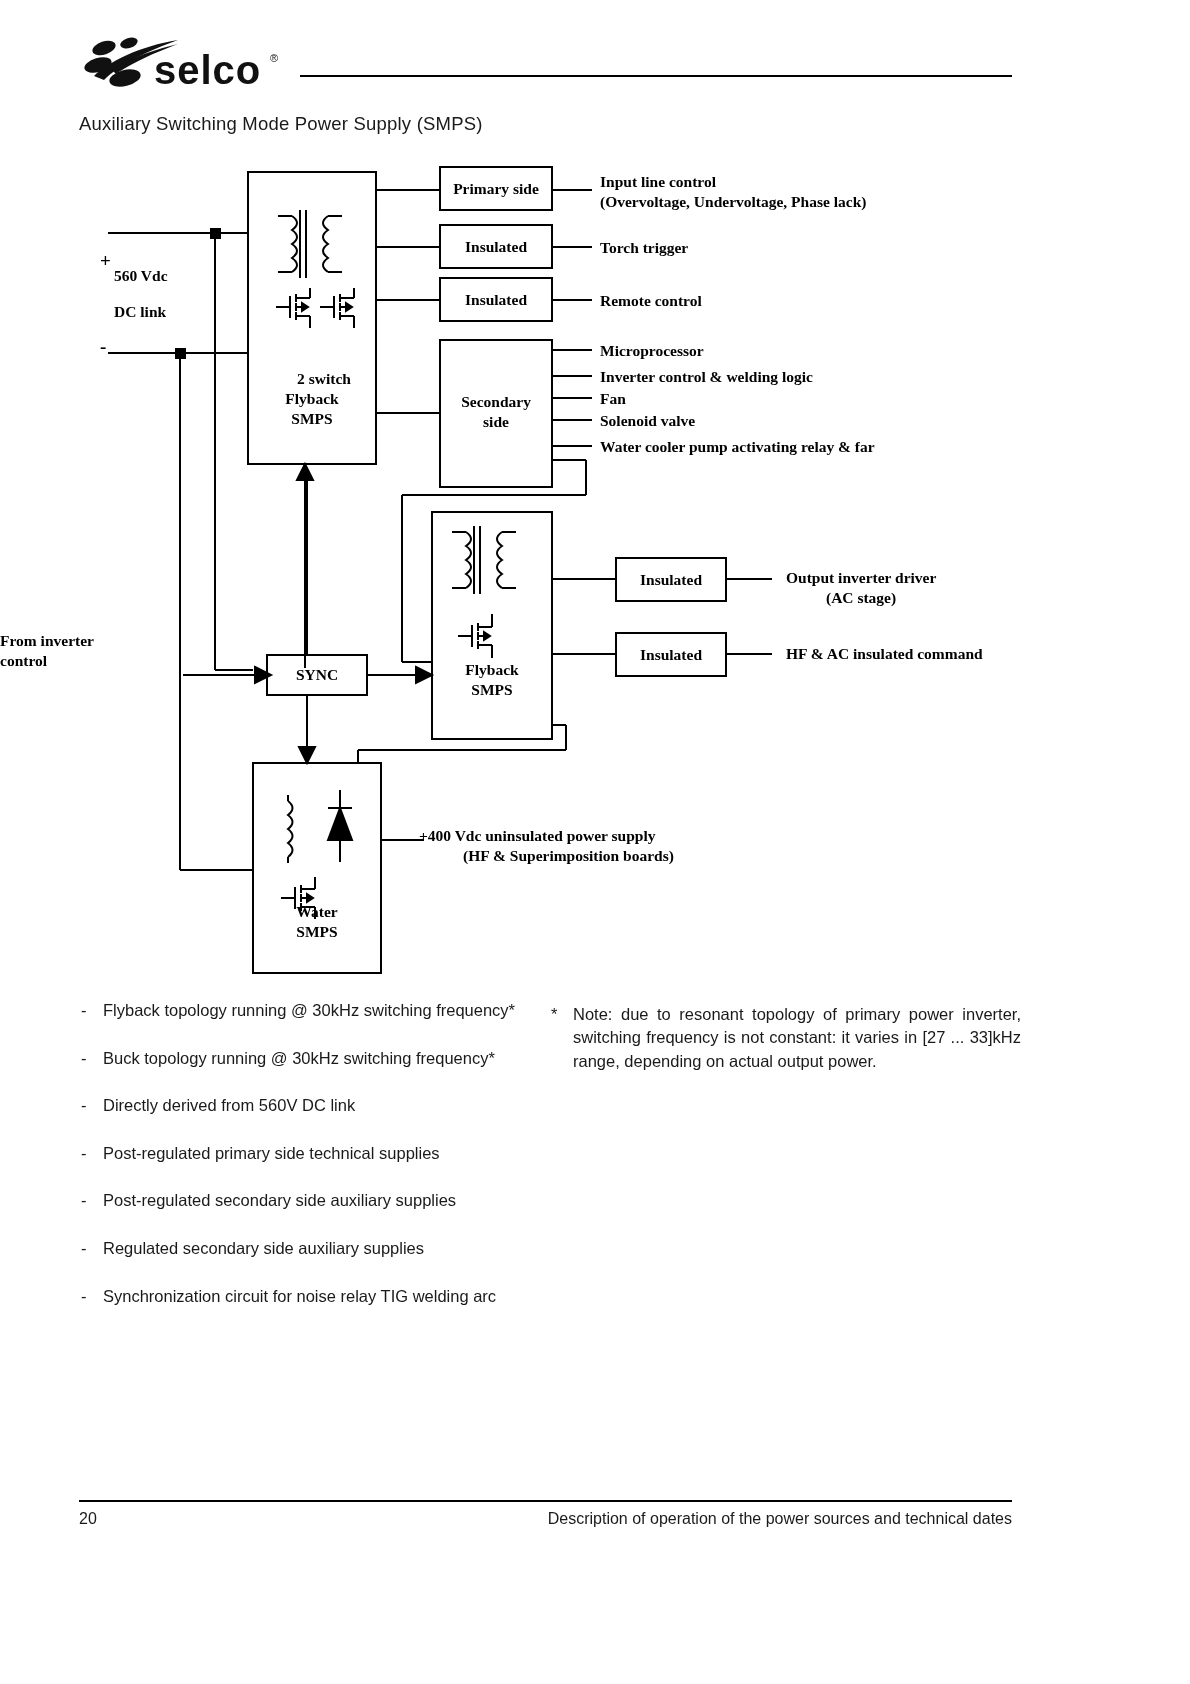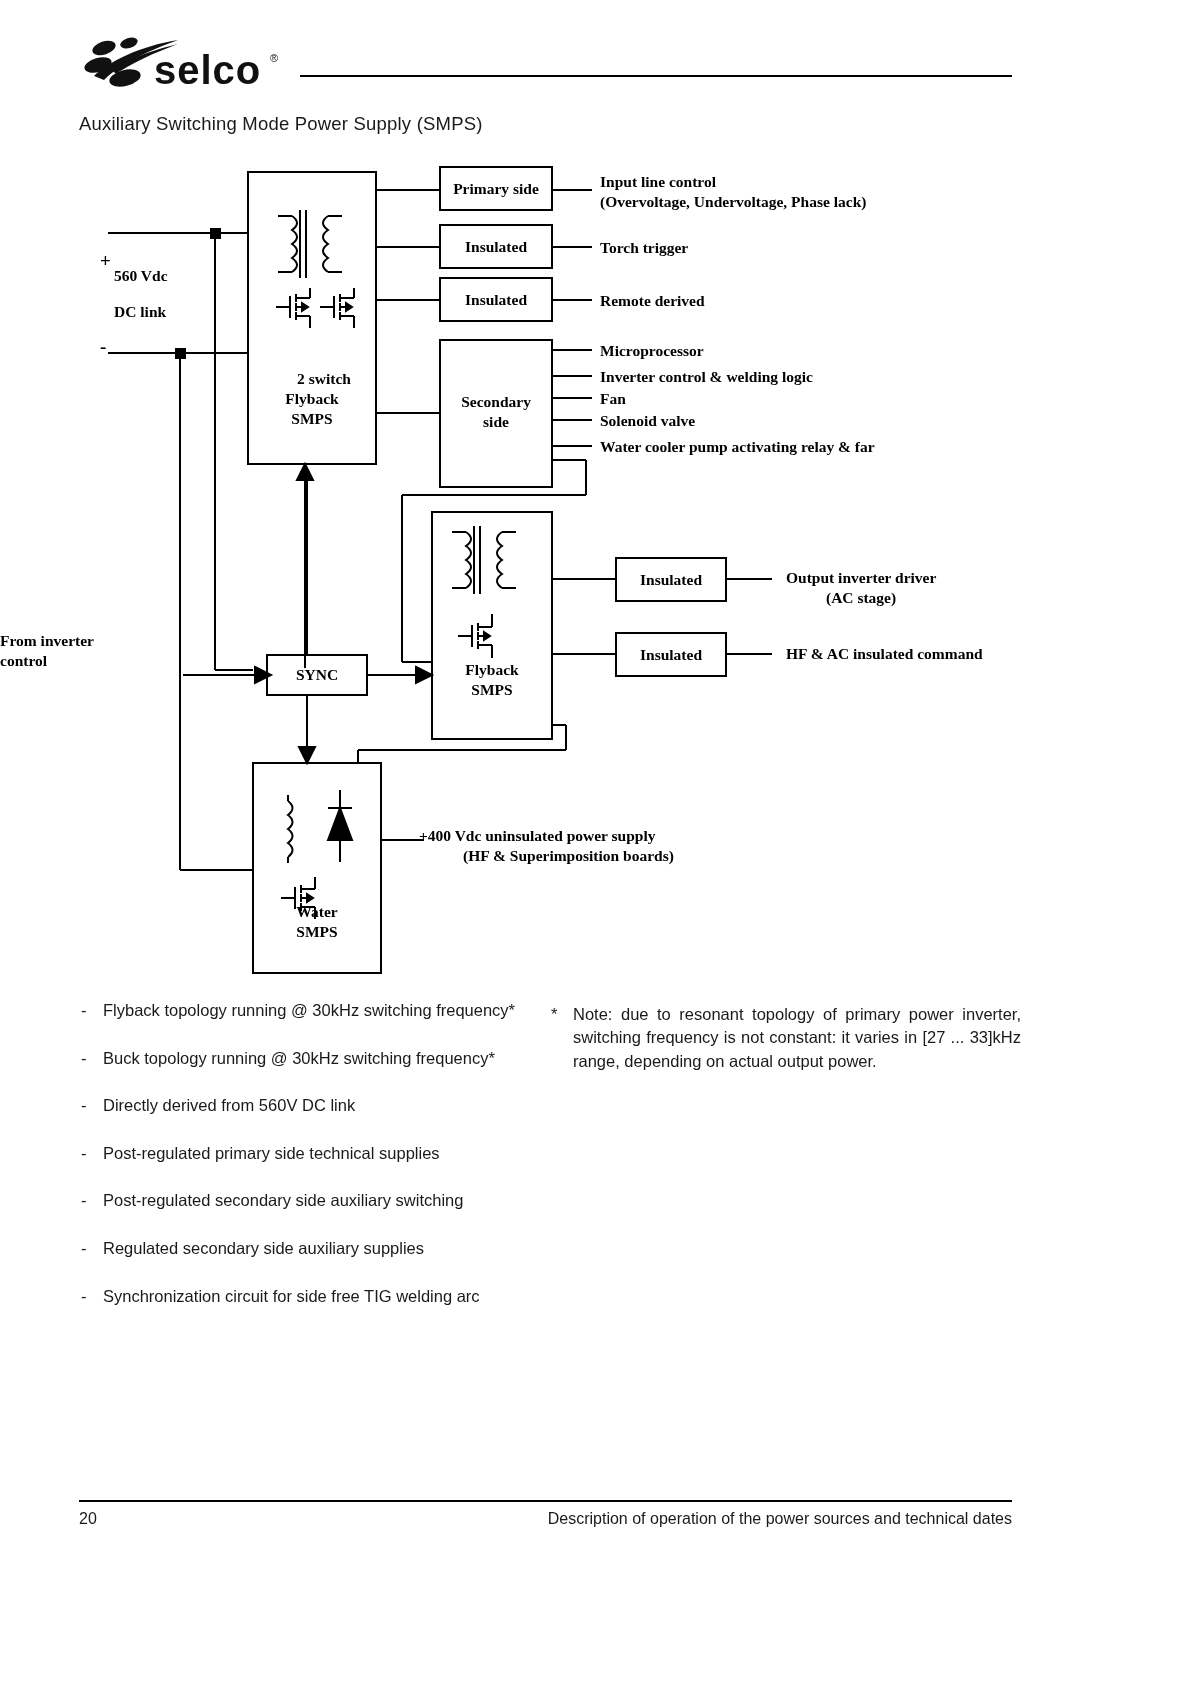--- a/index.html
+++ b/index.html
@@ -283,21 +283,21 @@
   <div class="boxlabel" style="left:616px; top:495px; width:110px;">Insulated</div>
 
   <div class="boxlabel" style="left:267px; top:515px; width:100px;">SYNC</div>
 
   <div class="boxlabel" style="left:253px; top:752px; width:128px;">Water</div>
   <div class="boxlabel" style="left:253px; top:772px; width:128px;">SMPS</div>
 
   <div class="dlabel" style="left:600px; top:22px;">Input line control</div>
   <div class="dlabel" style="left:600px; top:42px;">(Overvoltage, Undervoltage, Phase lack)</div>
   <div class="dlabel" style="left:600px; top:88px;">Torch trigger</div>
-  <div class="dlabel" style="left:600px; top:141px;">Remote derived</div>
+  <div class="dlabel" style="left:600px; top:141px;">Remote control</div>
   <div class="dlabel" style="left:600px; top:191px;">Microprocessor</div>
   <div class="dlabel" style="left:600px; top:217px;">Inverter control &amp; welding logic</div>
   <div class="dlabel" style="left:600px; top:239px;">Fan</div>
   <div class="dlabel" style="left:600px; top:261px;">Solenoid valve</div>
   <div class="dlabel" style="left:600px; top:287px;">Water cooler pump activating relay &amp; far</div>
 
   <div class="dlabel ctr" style="left:786px; top:418px; width:280px; text-align:left;">Output inverter driver</div>
   <div class="dlabel" style="left:826px; top:438px;">(AC stage)</div>
   <div class="dlabel" style="left:786px; top:494px;">HF &amp; AC insulated command</div>
 
@@ -320,29 +320,29 @@
   <div class="bullet">
     <span class="dash">-</span>
     <span>Directly derived from 560V DC link</span>
   </div>
   <div class="bullet">
     <span class="dash">-</span>
     <span>Post-regulated primary side technical supplies</span>
   </div>
   <div class="bullet">
     <span class="dash">-</span>
-    <span>Post-regulated secondary side auxiliary switching</span>
+    <span>Post-regulated secondary side auxiliary supplies</span>
   </div>
   <div class="bullet">
     <span class="dash">-</span>
     <span>Regulated secondary side auxiliary supplies</span>
   </div>
   <div class="bullet">
     <span class="dash">-</span>
-    <span>Synchronization circuit for side free TIG welding arc</span>
+    <span>Synchronization circuit for noise relay TIG welding arc</span>
   </div>
 </div>
 
 <div id="note">
   <span class="star">*</span>
   <span class="ntxt">Note: due to resonant topology of primary power inverter, switching frequency is not constant: it varies in [27 ... 33]kHz range, depending on actual output power.</span>
 </div>
 
 <div id="footer-rule"></div>
 <div id="footer-page">20</div>

